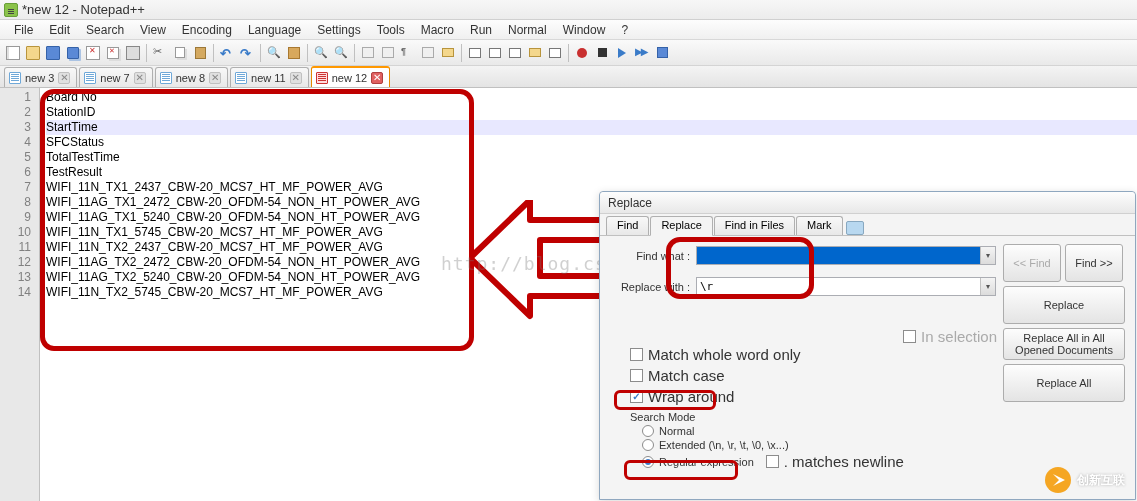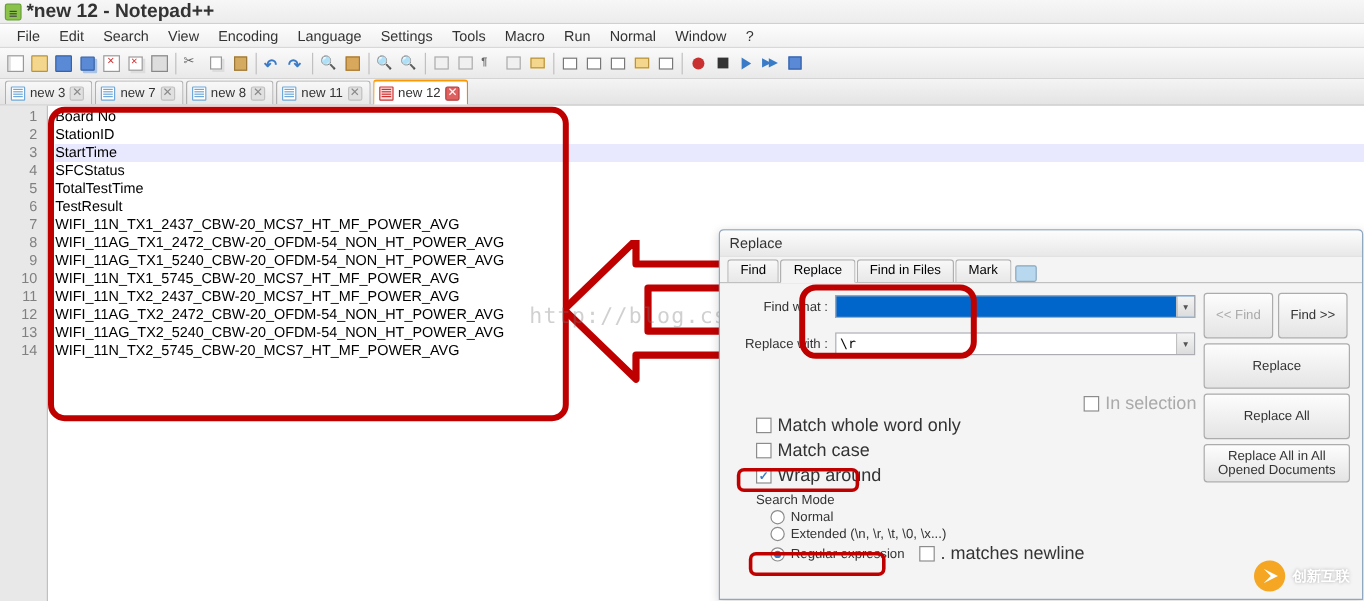--- a/index.html
+++ b/index.html
@@ -1,21 +1,21 @@
 <!DOCTYPE html>
 <html><head>
 <meta charset="utf-8">
 <style>
 * { box-sizing: border-box; margin: 0; padding: 0; font-family: Tahoma, "Segoe UI", sans-serif; font-size: 12px; }
 body { background: #fff; width: 1137px; height: 501px; overflow: hidden; position: relative; }
 
 .title-bar { height: 20px; background: linear-gradient(#f7f7f7, #ececec); display: flex; align-items: center; padding: 0 4px; border-bottom: 1px solid #d0d0d0; }
 .title-bar .icon { width: 14px; height: 14px; margin-right: 4px; background: #8bc34a; border: 1px solid #689f38; border-radius: 2px; position: relative; }
 .title-bar .icon::after { content: ""; position: absolute; width: 6px; height: 1px; background: #444; top: 5px; left: 3px; box-shadow: 0 2px #444, 0 4px #444; }
-.title-text { font-size: 16px; color: #333; font-weight: bold; }
+.title-text { font-size: 13px; color: #333; }
 
 .menu-bar { height: 20px; background: linear-gradient(#fdfdfd, #f0f0f0); display: flex; align-items: center; padding: 0 6px; border-bottom: 1px solid #d8d8d8; }
 .menu-item { padding: 2px 8px; color: #333; cursor: default; }
 
 .toolbar { height: 26px; background: linear-gradient(#fafafa, #e9e9e9); display: flex; align-items: center; padding: 0 4px; border-bottom: 1px solid #d4d4d4; gap: 2px; }
 .tb-btn { width: 18px; height: 18px; border: 1px solid transparent; border-radius: 2px; display: flex; align-items: center; justify-content: center; cursor: default; }
 .tb-sep { width: 1px; height: 18px; background: #c0c0c0; margin: 0 2px; }
 .ic { width: 14px; height: 14px; display: inline-block; }
 .ic-new { background: #fff; border: 1px solid #999; box-shadow: inset 2px 0 #e0e0e0; }
 .ic-open { background: #f4d78c; border: 1px solid #b8943c; border-radius: 1px; }
@@ -320,22 +320,22 @@
         <span class="dlg-dd">▾</span>
       </div>
     </div>
 
     <div class="dlg-right-btns">
       <div class="row2">
         <div class="btn sm disabled">&lt;&lt; Find</div>
         <div class="btn sm">Find &gt;&gt;</div>
       </div>
       <div class="btn full">Replace</div>
+      <div class="btn full tall">Replace All in All Opened Documents</div>
       <div class="btn full">Replace All</div>
-      <div class="btn full tall">Replace All in All Opened Documents</div>
     </div>
 
     <div class="in-sel">
       <span class="chk"></span>
       <span class="chk-label disabled">In selection</span>
     </div>
 
     <div style="height:40px"></div>
 
     <div class="chk-row">

